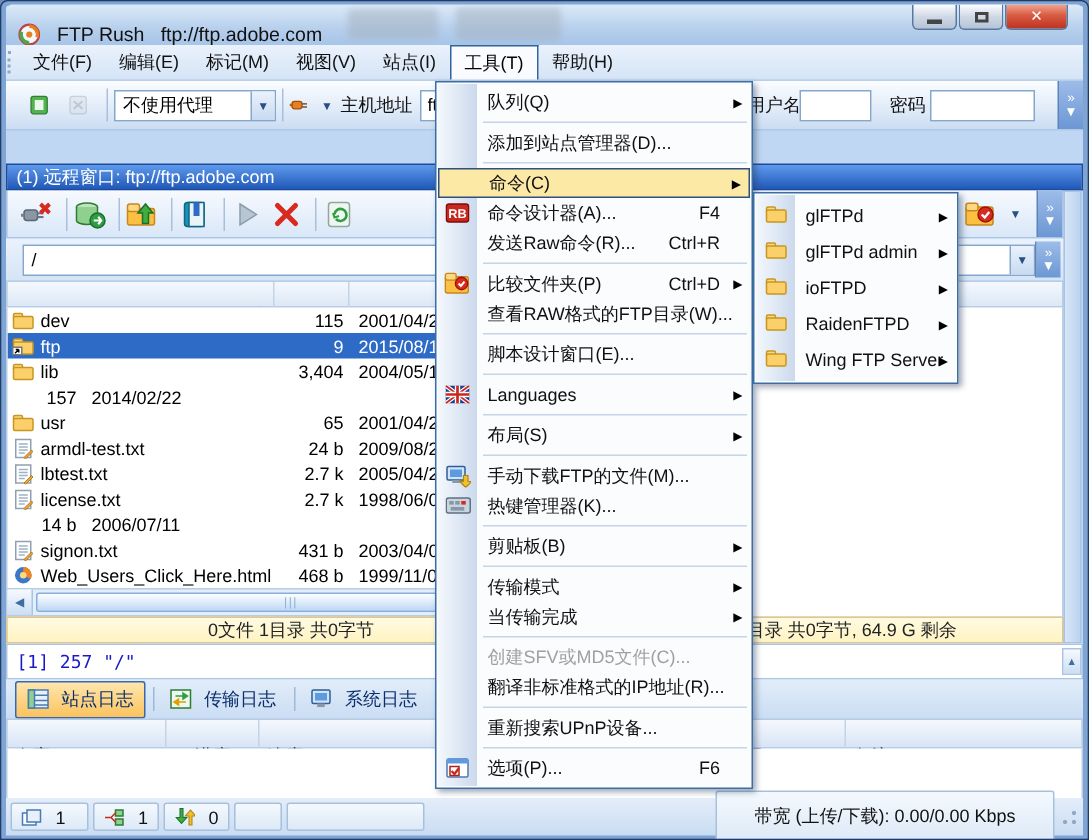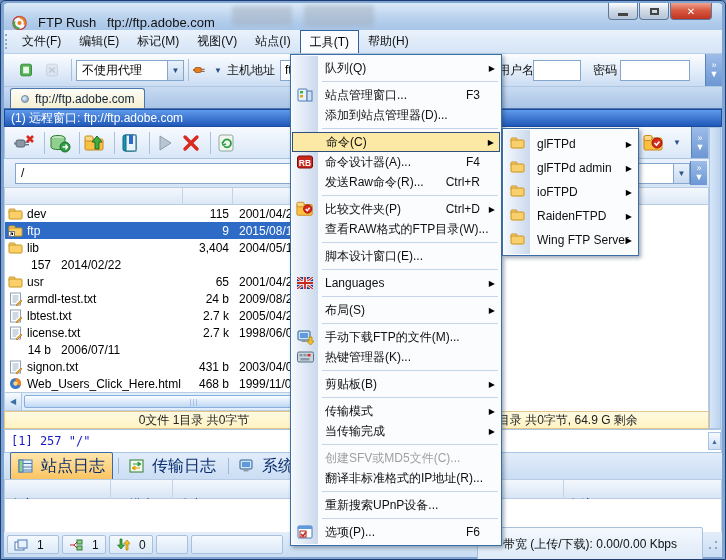--- a/index.html
+++ b/index.html
@@ -57,21 +57,21 @@
   .sarrow{width:17px;height:100%;background:linear-gradient(#F6FAFE,#CCDEF4);border-right:1px solid #A9C4E4;display:flex;align-items:center;justify-content:center;font-size:8px;color:#3A6EA5;}
   .sarrow.r{border-left:1px solid #A9C4E4;border-right:none;}
   .sthumb{height:13px;background:linear-gradient(#FDFEFF,#BED8F4);border:1px solid #89AEDB;border-radius:2px;margin:0 2px;flex:1;display:flex;align-items:center;justify-content:center;color:#89AEDB;font-size:8px;letter-spacing:1px;}
   .ystatus{top:410px;height:18px;background:linear-gradient(#FFFBE2,#FFF3C2);border:1px solid #E3C588;display:flex;align-items:center;justify-content:center;font-size:12px;color:#222;}
   .rbody{top:204px;height:206px;background:#fff;border-left:1px solid #B8CCE4;border-right:1px solid #B8CCE4;}
   
   .vstrip{position:absolute;right:4px;top:126px;width:12px;height:302px;background:linear-gradient(90deg,#D7E6F7,#BCD3EE);border:1px solid #A9C4E4;}
   .logscroll{position:absolute;right:4px;top:431px;width:13px;height:18px;background:linear-gradient(#F6FAFE,#CCDEF4);border:1px solid #A9C4E4;display:flex;align-items:center;justify-content:center;font-size:7px;color:#3A6EA5;}
   
   .logview{top:428px;height:24px;background:#fff;border:1px solid #A9C4E4;font-family:"DejaVu Sans Mono","Liberation Mono",monospace;font-size:12px;color:#1A1AC8;display:flex;align-items:center;padding:0 6px;}
-  .logtabs{top:452px;height:26px;background:linear-gradient(#E2EDFA,#CADDF3);display:flex;align-items:center;padding-left:6px;font-size:16px;color:#0A2E6E;}
+  .logtabs{top:452px;height:26px;background:linear-gradient(#E2EDFA,#CADDF3);display:flex;align-items:center;padding-left:6px;font-size:12px;color:#0A2E6E;}
   .ltab{display:flex;align-items:center;padding:3px 7px;margin-right:2px;border-radius:2px;}
   .ltab.active{background:linear-gradient(#FEE6AC,#FBC35E);border:1px solid #3A67A8;}
   .ltabdiv{width:1px;height:16px;background:#9FB8D8;margin:0 3px;}
   
   .qheader{top:478px;height:20px;display:flex;background:linear-gradient(#F4F8FD,#D8E5F5);border:1px solid #B8CCE4;font-size:12px;color:#203A66;}
   .qbody{top:498px;height:33px;background:#fff;border-left:1px solid #B8CCE4;border-right:1px solid #B8CCE4;}
   
   .statusbar{top:531px;height:25px;background:linear-gradient(#E4EEFA,#C9DCF2);display:flex;align-items:center;padding:2px 3px;font-size:12px;color:#111;}
   .scell{height:19px;border:1px solid #A9C0DC;border-radius:2px;background:linear-gradient(#F4F9FE,#DCE9F7);display:flex;align-items:center;padding:0 6px;margin-right:3px;}
   .scell .num{margin-left:5px;}
@@ -174,26 +174,20 @@
     <span class="tlabel" style="position:absolute;left:489px">用户名</span>
     <input class="tinput" style="position: absolute; left: 529px; width: 48px;" readonly="" value="">
     <span class="tlabel" style="position:absolute;left:584px">密码</span>
     <input class="tinput" style="position: absolute; left: 616px; width: 70px;" readonly="" value="">
     <span class="chevstrip" style="position:absolute;right:0;top:0">
         <span>»</span>
         <span>▼</span>
       </span>
   </div>
 
-  <div class="band tabbar">
-    <div class="ftab">
-      <span class="dot"></span>
-      <span>ftp://ftp.adobe.com</span>
-    </div>
-  </div>
 
   <div class="band remotehdr">
     <span>(1) 远程窗口: ftp://ftp.adobe.com</span>
   </div>
 
   <div class="lpanel band ptoolbar" style="left:3px;width:380px" id="ltoolbar">
     <span class="grip"></span>
   <span class="tbtn">
         <span class="ic" style="width: 22px; height: 20px;">
           <svg width="22" height="20" viewBox="0 0 22 20">
@@ -563,32 +557,20 @@
     </div>
 
   <div class="menu toolsmenu" id="toolsmenu">
       <div class="mstrip"></div>
       <div class="menuitem">
         <span>队列(Q)</span>
         <span class="marrow">▶</span>
       </div>
       <div class="msep"></div>
       <div class="menuitem">
-        <span class="ic micon" style="width: 18px; height: 18px;">
-          <svg width="16" height="16" viewBox="0 0 16 16">
-            <rect x="1" y="2" width="9" height="12" rx="1" fill="#E8F0FA" stroke="#4A7AB4"></rect>
-            <rect x="10" y="4" width="5" height="10" fill="#CFE0F2" stroke="#4A7AB4"></rect>
-            <rect x="3" y="4" width="3" height="2.4" fill="#3FAE3F"></rect>
-            <rect x="3" y="8" width="3" height="2.4" fill="#E0A000"></rect>
-          </svg>
-        </span>
-        <span>站点管理窗口...</span>
-        <span class="short">F3</span>
-      </div>
-      <div class="menuitem">
         <span>添加到站点管理器(D)...</span>
       </div>
       <div class="msep"></div>
       <div class="menuitem hl">
         <span>命令(C)</span>
         <span class="marrow">▶</span>
       </div>
       <div class="menuitem">
         <span class="ic micon" style="width: 18px; height: 18px;">
           <svg width="16" height="14" viewBox="0 0 16 14">

